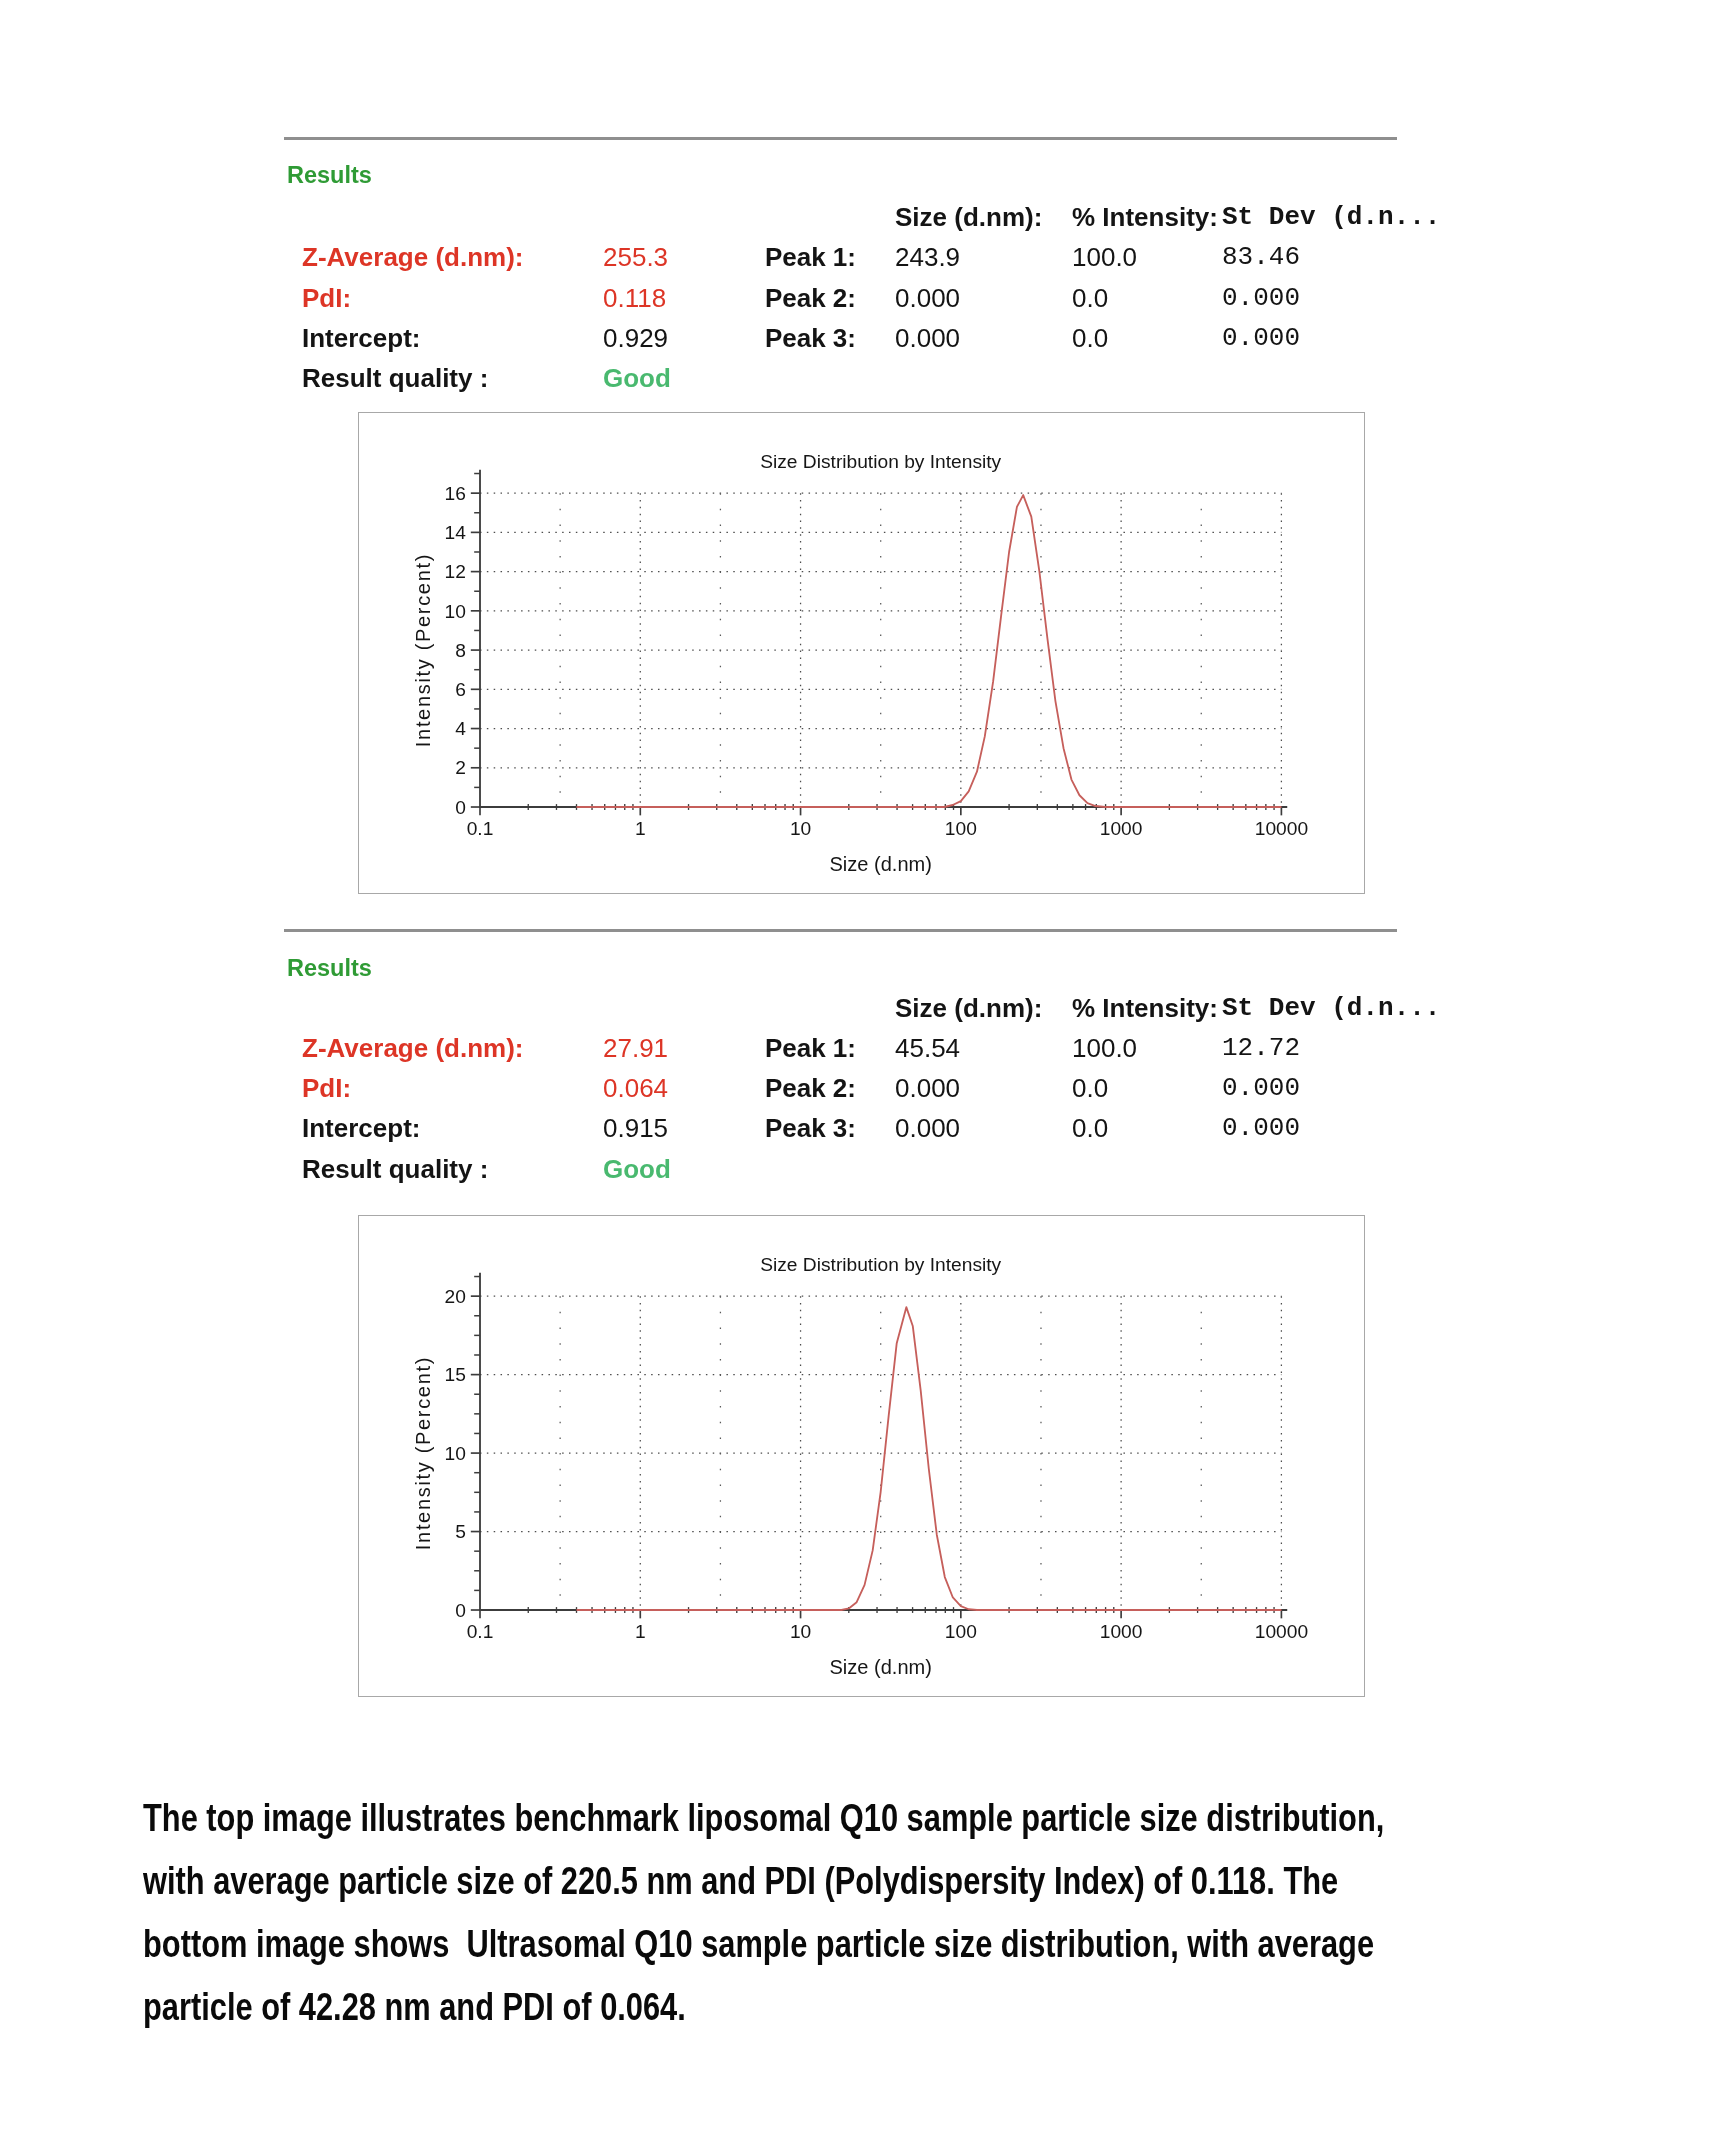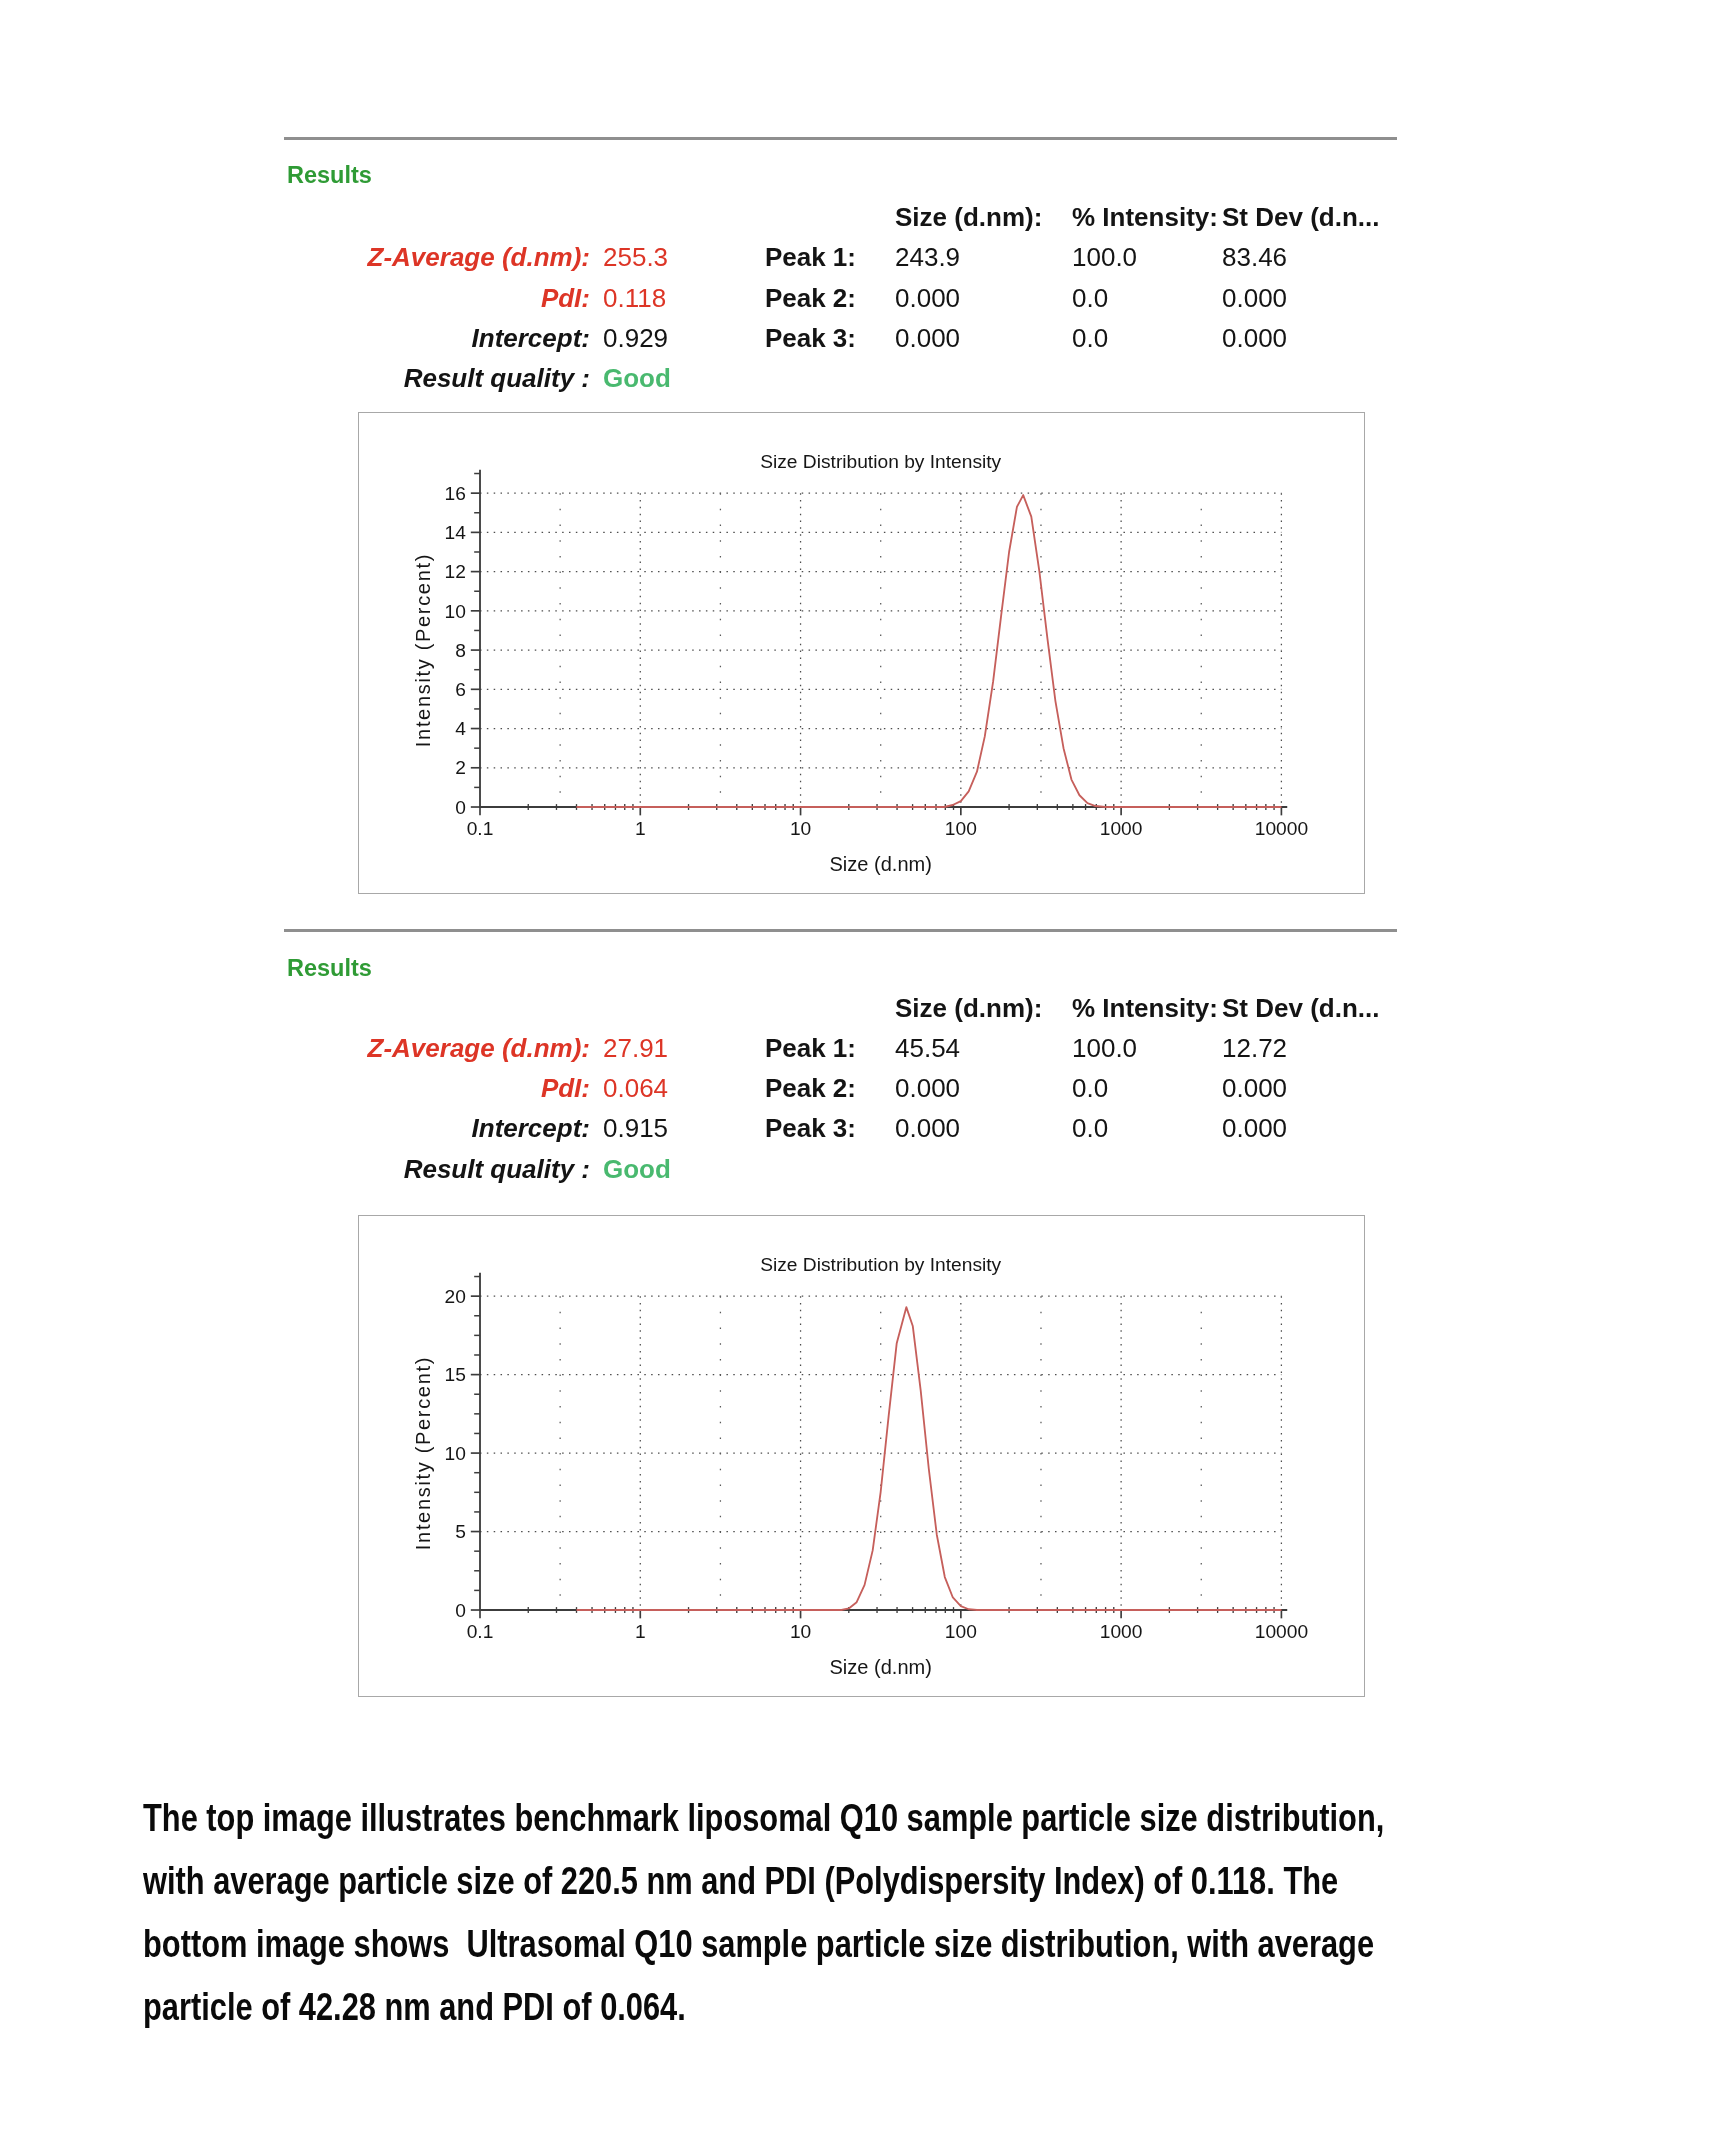--- a/index.html
+++ b/index.html
@@ -9,22 +9,22 @@
     overflow:hidden;
     margin-top:9px;
   }
   .sep{position:absolute; left:284px; width:1113px; height:2.5px; background:var(--line-gray,#8f8f8f);}
   .results-heading{
     position:absolute; left:287px; margin:0; font-size:23.5px; font-weight:bold;
     color:var(--green-heading,#2f9b35); line-height:30px;
   }
   .col-headers,.trow{position:absolute; left:0; width:1718px; height:30px; line-height:30px; font-size:26px;}
   .col-headers span{position:absolute; font-weight:bold; white-space:nowrap;}
-  .pos-size{left:895px;} .pos-int{left:1072px;} .pos-std{left:1222px;}
-  .stat-label{position:absolute; left:302px; width:288px; text-align:right; font-weight:bold; white-space:nowrap;font-style:italic;}
+  .pos-size{left:895px;} .pos-int{left:1072px;} .pos-std{left:1222px;font-family:Liberation Mono, monospace;}
+  .stat-label{position:absolute; left:302px; width:288px; text-align:left; font-weight:bold; white-space:nowrap;}
   .stat-value{position:absolute; left:603px; white-space:nowrap;}
   .peak-label{position:absolute; left:730px; width:126px; text-align:right; font-weight:bold; white-space:nowrap;}
   .cell{position:absolute; white-space:nowrap;}
   .red{color:var(--accent-red,#dd3526);}
   .good{color:var(--green-good,#49b96f); font-weight:bold;}
   .chart-box{
     position:absolute; left:358px; width:1007px; height:482px;
     border:1.7px solid #a8a8a8; background:#ffffff; box-sizing:border-box;
   }
   .chart-box svg{display:block; width:100%; height:100%;}

